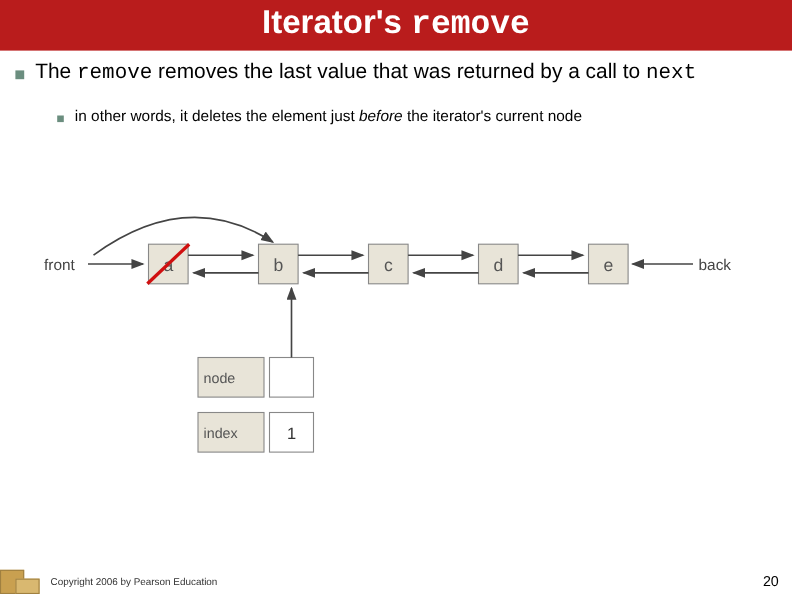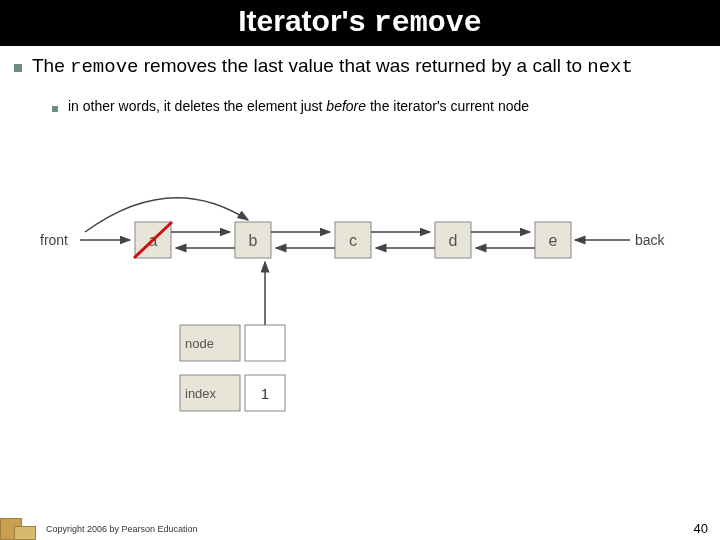--- a/index.html
+++ b/index.html
@@ -5,21 +5,21 @@
   * { margin: 0; padding: 0; box-sizing: border-box; }
   body {
     width: 720px;
     height: 540px;
     background: #fff;
     font-family: Verdana, Geneva, sans-serif;
     position: relative;
     overflow: hidden;
   }
   .title-bar {
-    background: #000000;
+    background: #b91c1c;
     color: #fff;
     text-align: center;
     padding: 4px 0 6px 0;
     font-family: "Courier New", monospace;
     font-weight: bold;
     font-size: 30px;
   }
   .title-normal { font-family: Verdana, sans-serif; font-weight: bold; }
   .content {
     padding: 8px 14px 0 14px;
@@ -174,13 +174,13 @@
     <rect x="215" y="185" width="40" height="36" fill="#fff" stroke="#888"></rect>
     <text x="235" y="209" font-size="15" fill="#333" text-anchor="middle">1</text>
   </g>
 </svg>
 
 <div class="corner-deco">
   <div class="r1"></div>
     <div class="r2"></div>
 </div>
 <div class="footer">Copyright 2006 by Pearson Education</div>
-<div class="pagenum">40</div>
+<div class="pagenum">20</div>
 
 </body></html>

